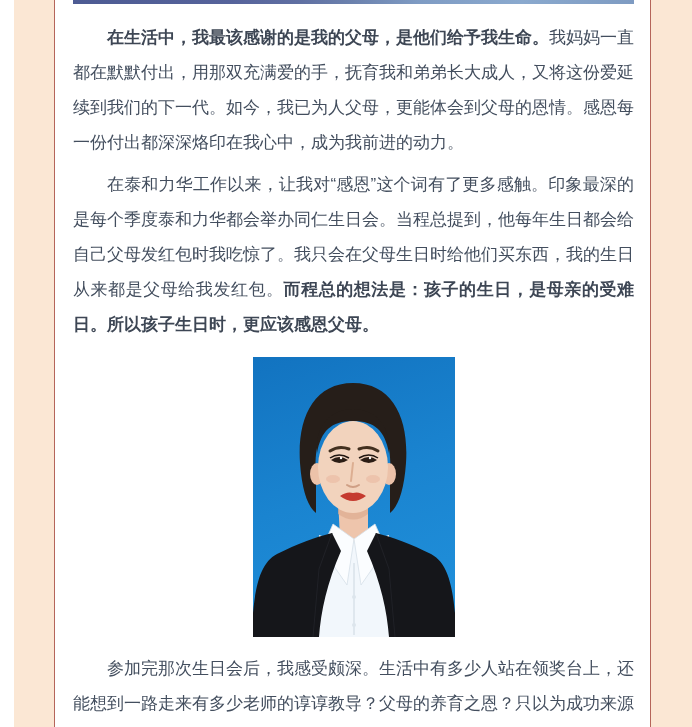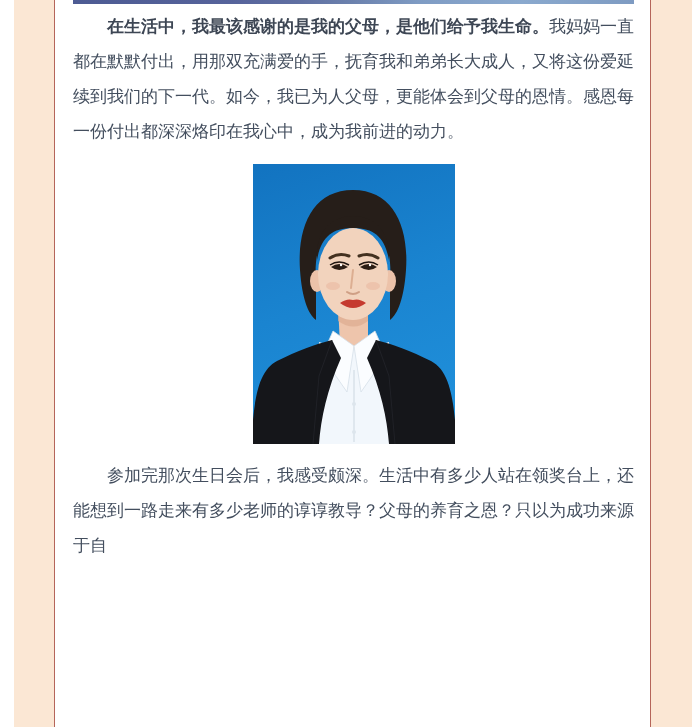--- a/index.html
+++ b/index.html
@@ -15,40 +15,41 @@
              border-left:1px solid #b5655a; border-right:1px solid #b5655a;
              padding:0 16px 0 18px; }
 
   .banner-strip { height:4px; width:100%;
      background:linear-gradient(90deg,#4d5b93 0%,#56639b 28%,#5f6fa2 40%,
                 #6c82ae 50%,#7f9cc4 62%,#8aa9ce 80%,#7e9bc2 100%); }
 
   .article p { font-size:17px; line-height:35px; color:#434e5e;
                text-align:justify; text-justify:inter-ideograph;
                text-indent:2em; margin:0 0 7px 0; }
-  .article p.first { margin-top:5px;font-family:Liberation Serif, serif; }
+  .article p.first { margin-top:16px;font-family:Liberation Serif, serif; }
   .article strong { font-weight:bold; color:#3d4654; }
 
   figure.photo { width:202px; height:280px; margin:15px auto 14px auto;
                  display:block; cursor:pointer; }
   figure.photo svg { display:block; }
 </style>
 </head>
 <body>
 
 <div class="page">
   <div class="white-edge"></div>
 
   <div class="content">
     <div class="banner-strip"></div>
 
     <div class="article">
 
       <p class="first"><strong>在生活中，我最该感谢的是我的父母，是他们给予我生命。</strong><span>我妈妈一直都在默默付出，用那双充满爱的手，抚育我和弟弟长大成人，又将这份爱延续到我们的下一代。如今，我已为人父母，更能体会到父母的恩情。感恩每一份付出都深深烙印在我心中，成为我前进的动力。</span></p>
 
+      <p><span>在泰和力华工作以来，让我对“感恩”这个词有了更多感触。印象最深的是每个季度泰和力华都会举办同仁生日会。当程总提到，他每年生日都会给自己父母发红包时我吃惊了。我只会在父母生日时给他们买东西，我的生日从来都是父母给我发红包。</span><strong>而程总的想法是：孩子的生日，是母亲的受难日。所以孩子生日时，更应该感恩父母。</strong></p>
 
       <figure class="photo">
         <svg viewBox="0 0 202 280" width="202" height="280">
           <defs>
             <linearGradient id="pbg" x1="0" y1="0" x2="0.25" y2="1">
               <stop offset="0" stop-color="#1273c0"></stop>
               <stop offset="0.55" stop-color="#1a84d0"></stop>
               <stop offset="1" stop-color="#1f8ed9"></stop>
             </linearGradient>
           </defs>

